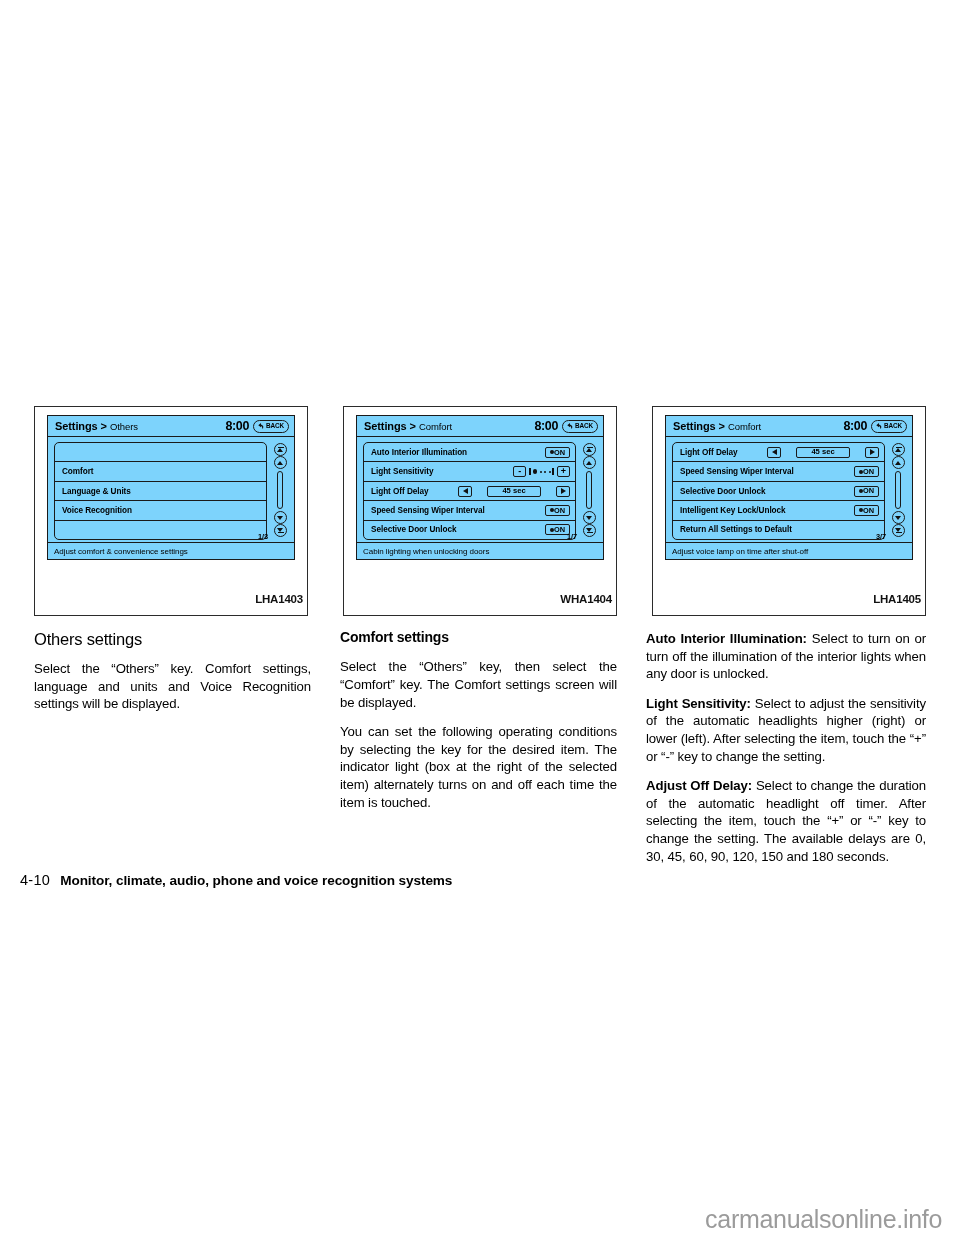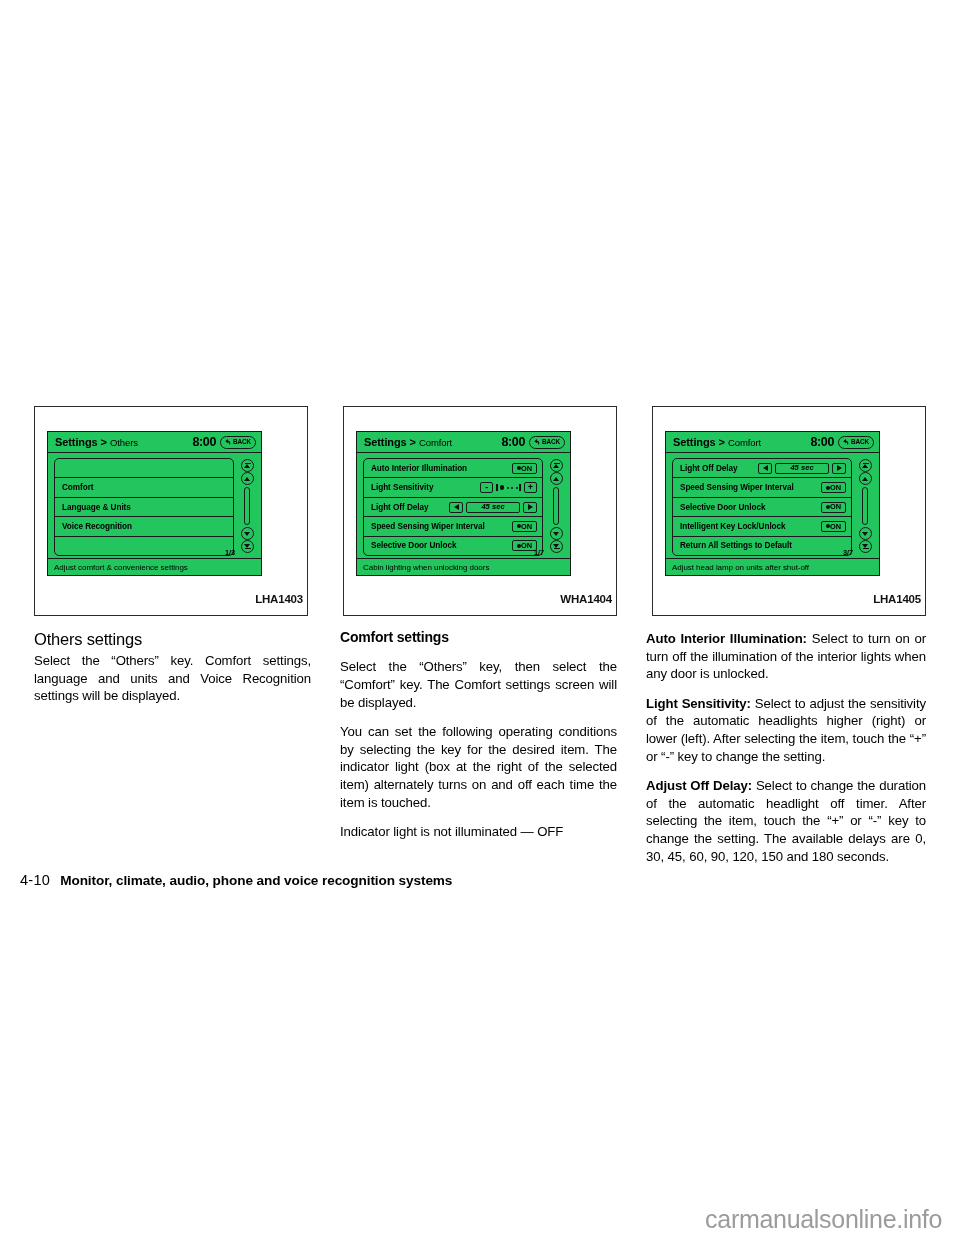--- a/index.html
+++ b/index.html
@@ -40,25 +40,25 @@
     font-size: 11.5px;
     font-weight: bold;
     letter-spacing: -0.2px;
     color: #111;
   }
 
   
   .hu {
     position: absolute;
     left: 12px;
-    top: 24px;
-    width: 215px;
+    top: 8px;
+    width: 248px;
     border: 1.4px solid #1a1a1a;
     box-sizing: border-box;
-    background: #22c55e;
+    background: #7dd3fc;
   }
   .hu-header {
     display: flex;
     align-items: center;
     height: 21px;
     border-bottom: 1.4px solid #1a1a1a;
     padding: 0 5px 0 7px;
     box-sizing: border-box;
   }
   .hu-title-main {
@@ -197,23 +197,22 @@
   .tri-l { width:0;height:0;border-top:3.5px solid transparent;border-bottom:3.5px solid transparent;border-right:5px solid #111;}
   .tri-r { width:0;height:0;border-top:3.5px solid transparent;border-bottom:3.5px solid transparent;border-left:5px solid #111;}
   .val-box {
     border: 1.2px solid #1a1a1a;
     border-radius: 2px;
     height: 11px;
     min-width: 54px;
     display: inline-flex;
     align-items: center;
     justify-content: center;
-    margin: 0 3px;
-    box-sizing: border-box;
-    font-style: italic;
+    margin: 0 15px;
+    box-sizing: border-box;
   }
   .val-txt { font-size: 7.6px; font-weight: bold; line-height: 1; }
 
   
   .hu-scroll {
     width: 20px;
     margin-left: 3px;
     display: flex;
     flex-direction: column;
     align-items: center;
@@ -280,21 +279,21 @@
     display: flex;
     justify-content: space-between;
   }
   .col { width: 277px; }
   .col.mid { width: 277px; }
   .col.right { width: 280px; }
 
   h2.sec {
     font-size: 16.5px;
     font-weight: normal;
-    margin: 0 0 4px 0;
+    margin: 0 0 12px 0;
     letter-spacing: -0.2px;
     line-height: 1.1;
   }
   h2.sec.bold {
     font-weight: bold;
     font-size: 14px;
     margin-bottom: 13px;
   }
   p.body {
     font-size: 13.2px;
@@ -570,40 +569,39 @@
           <div class="sc-btn">
               <span class="sc-dn"></span>
             </div>
           <div class="sc-btn bar-bot">
               <span class="sc-dn"></span>
             </div>
         </div>
         <span class="hu-pager">3/7</span>
       </div>
       <div class="hu-status">
-        <span class="hu-status-txt">Adjust head lamp on units after shut-off</span>
+        <span class="hu-status-txt">Adjust voice lamp on time after shut-off</span>
       </div>
     </div>
     <span class="figure-code">LHA1405</span>
   </div>
 
 </div>
 
 <div class="cols">
 
   <div class="col">
     <h2 class="sec">Others settings</h2>
     <p class="body">Select the “Others” key. Comfort settings, language and units and Voice Recognition settings will be displayed.</p>
   </div>
 
   <div class="col mid">
     <h2 class="sec bold">Comfort settings</h2>
     <p class="body">Select the “Others” key, then select the “Comfort” key. The Comfort settings screen will be displayed.</p>
     <p class="body">You can set the following operating conditions by selecting the key for the desired item. The indicator light (box at the right of the selected item) alternately turns on and off each time the item is touched.</p>
-    <p class="body last">Indicator light is not illuminated — OFF</p>
   </div>
 
   <div class="col right">
     <p class="body">
       <b>Auto Interior Illumination:</b><span> Select to turn on or turn off the illumination of the interior lights when any door is unlocked.</span>
     </p>
     <p class="body">
       <b>Light Sensitivity:</b><span> Select to adjust the sensitivity of the automatic headlights higher (right) or lower (left). After selecting the item, touch the “+” or “-” key to change the setting.</span>
     </p>
     <p class="body last">

